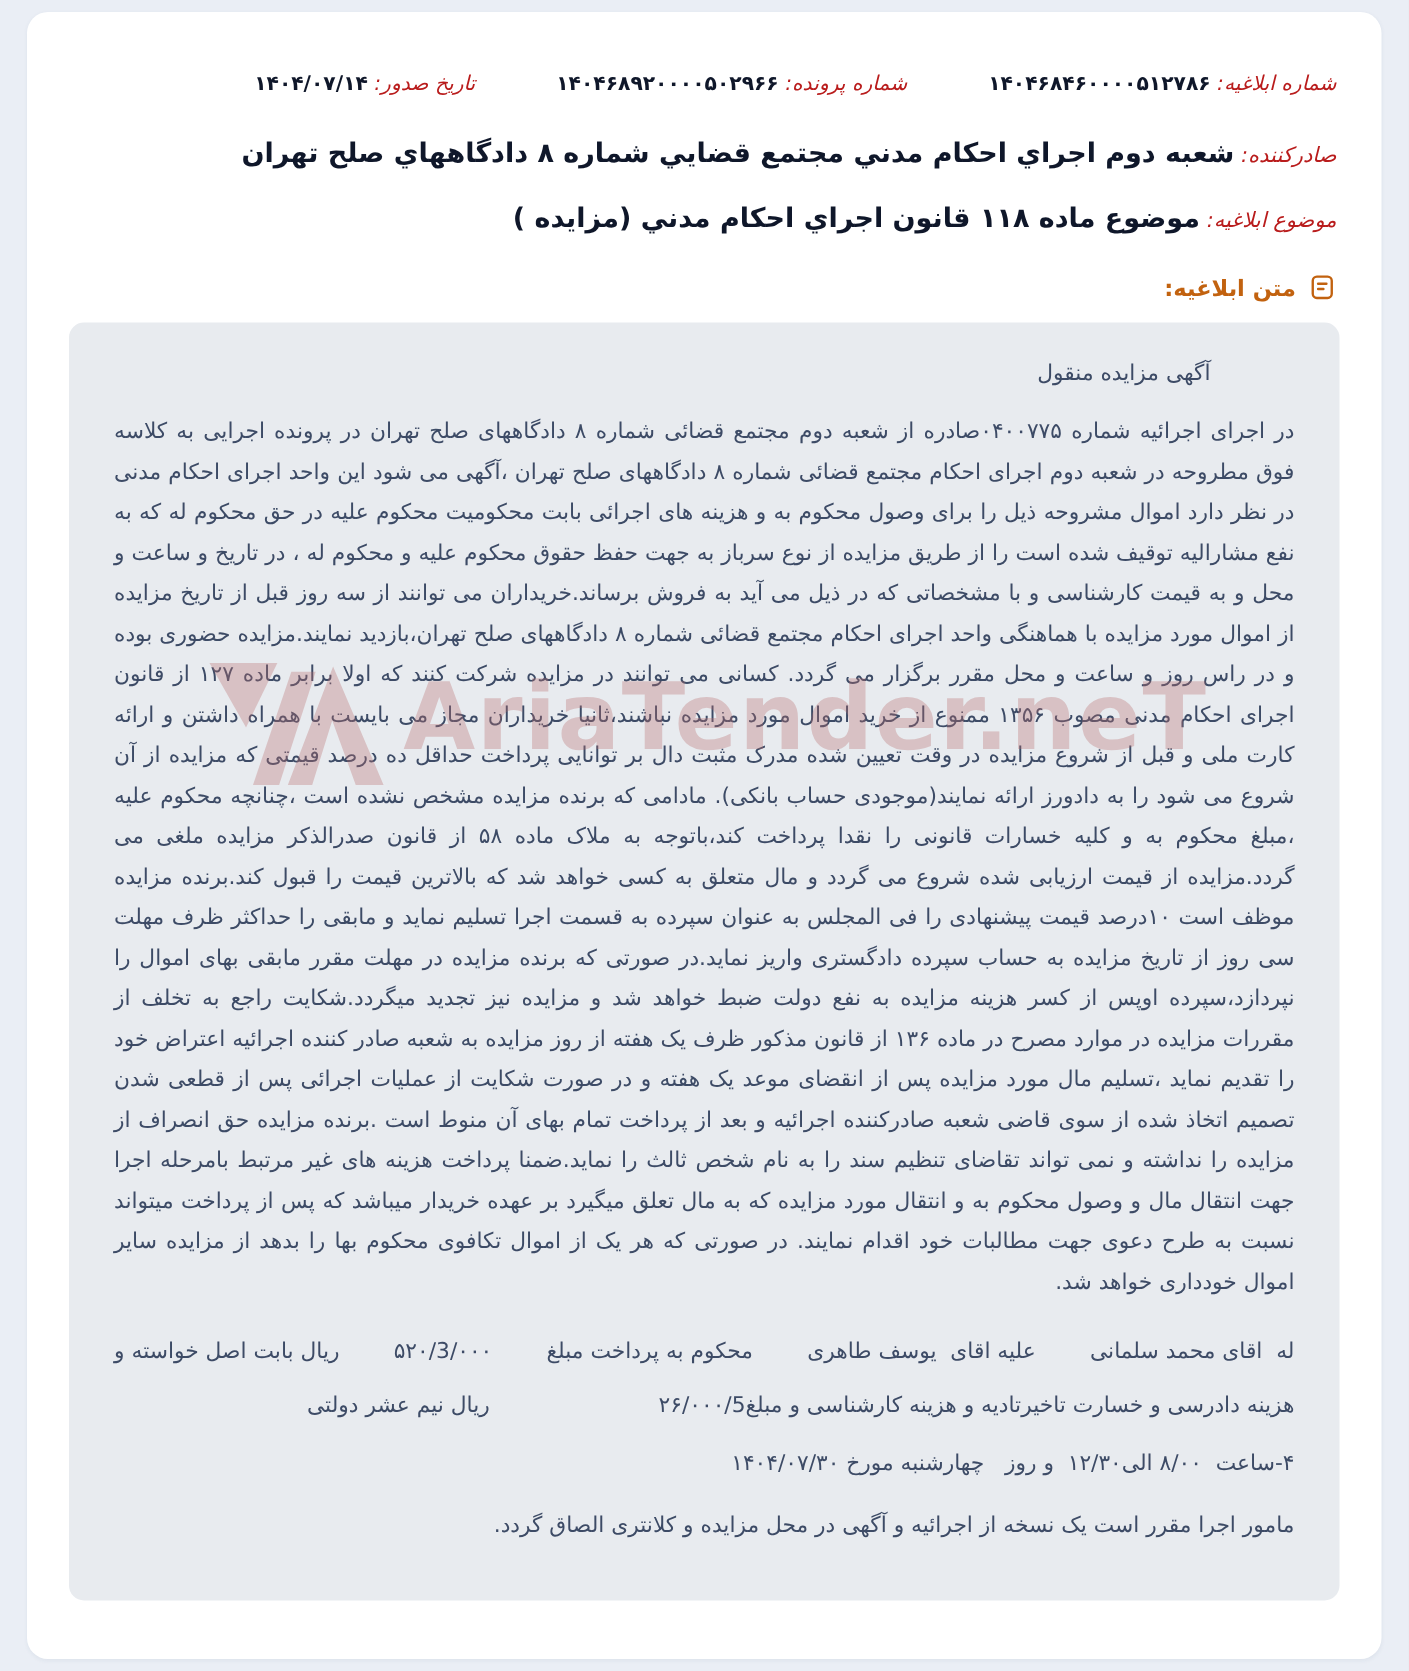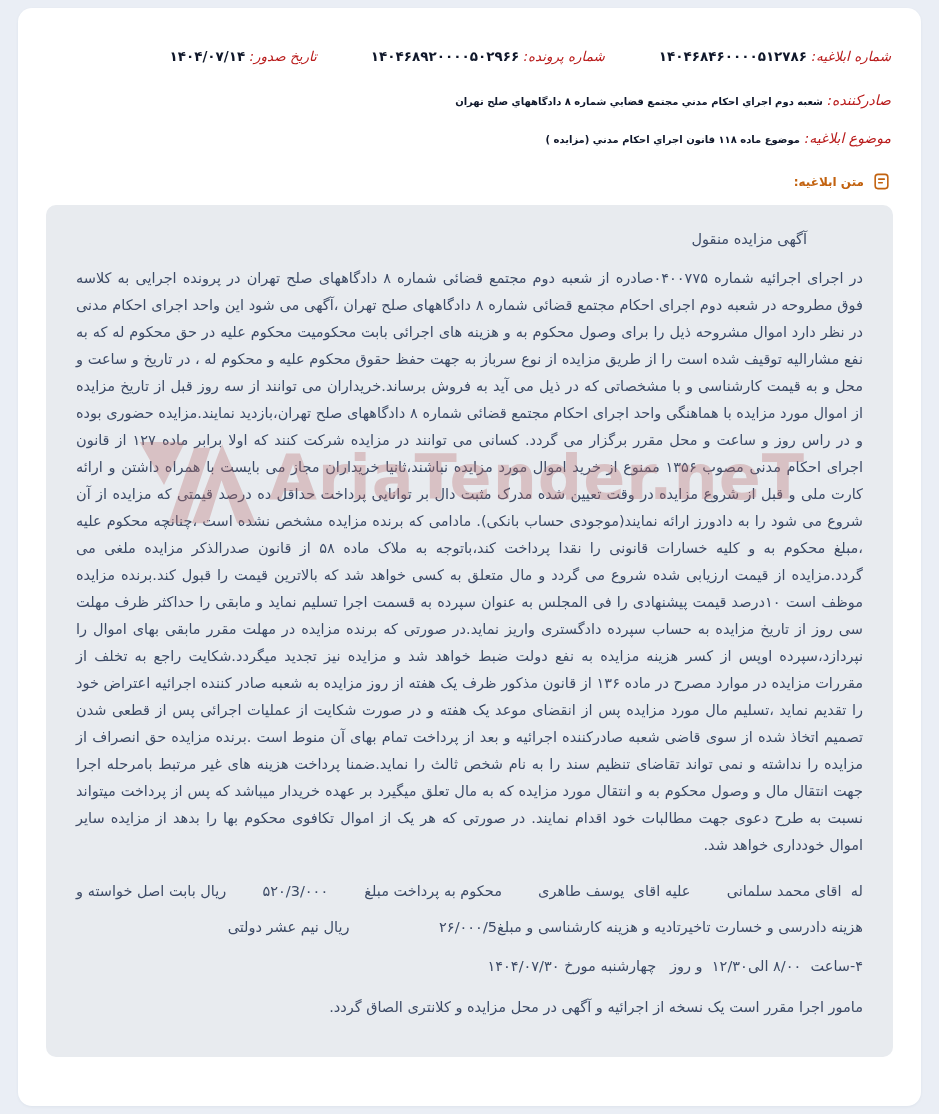--- a/index.html
+++ b/index.html
@@ -24,28 +24,28 @@
     display:flex;
     justify-content:flex-start;
     gap:54px;
     font-size:13.5px;
     margin:10px 2px 28px;
     white-space:nowrap;
   }
   .lbl { color:#b91c1c; font-weight:normal;font-style:italic; }
   .val { color:#0f172a; font-weight:bold; }
   .info-row { font-size:14px; margin:0 2px 22px; }
-  .info-row .val { font-size:10px; }
+  .info-row .val { font-size:18px; }
   .notice-heading {
     display:flex;
     align-items:center;
     gap:8px;
     color:#c2620f;
     font-weight:bold;
-    font-size:12px;
+    font-size:15px;
     margin:26px 2px 14px;
   }
   .notice-heading svg { flex:0 0 auto; display:block; }
   .notice-box {
     background:#e8ebef;
     border-radius:10px;
     padding:26px 30px 30px;
     min-height:852px;
     font-size:14.5px;
     color:#3d4b66;
@@ -56,21 +56,21 @@
     line-height:27px;
   }
   .parties-row {
     display:flex;
     justify-content:space-between;
     align-items:baseline;
     margin-top:24px;
     white-space:nowrap;
   }
   .parties-row2 { margin-top:20px; white-space:nowrap; }
-  .parties-row2 .gap-seg { margin-right:85px; }
+  .parties-row2 .gap-seg { margin-right:108px; }
   .notice-line { margin-top:21px; line-height:20px; }
   .watermark {
     position:absolute;
     top:390px; left:135px;
     width:670px; height:175px;
     display:flex;
     align-items:center;
     gap:12px;
     direction:ltr;
     pointer-events:none;

